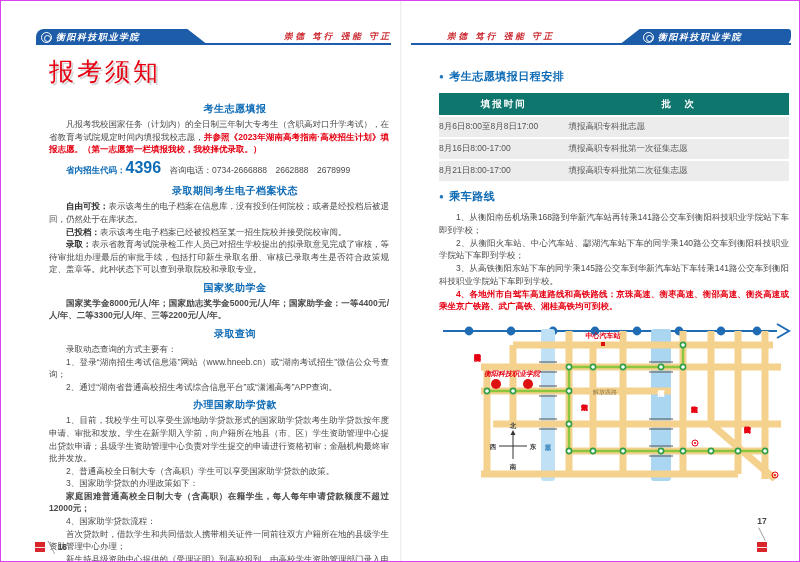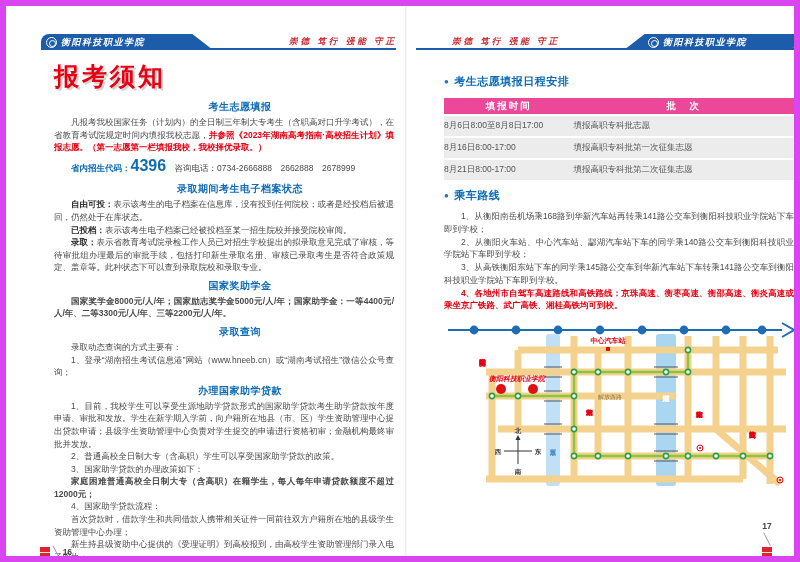--- a/index.html
+++ b/index.html
@@ -1,18 +1,18 @@
 <!DOCTYPE html>
 <html><head>
 <meta charset="utf-8">
 <style>
   * { margin:0; padding:0; box-sizing:border-box; }
   html,body { background:#fff; }
   body { width:800px; height:562px; font-family:"Liberation Sans","DejaVu Sans",sans-serif; }
-  .spread { position:relative; width:800px; height:562px; background:#fff; border:6px solid #d946ef; overflow:hidden; }
+  .spread { position:relative; width:800px; height:562px; background:#fff; border:1px solid #d946ef; overflow:hidden; }
   .spread::after { content:""; position:absolute; left:399px; top:0; width:2px; height:100%;
                    background:linear-gradient(90deg,#ececec,#fafafa); }
   .page { position:absolute; top:0; width:400px; height:562px; overflow:hidden; }
   .page.left { left:0; } .page.right { left:400px; }
 
   
   .hline { position:absolute; top:42px; height:2px; background:#1d5ca8; }
   .hline-l { left:35px; width:355px; }
   .hline-r { left:10px; width:380px; }
   .banner { position:absolute; top:28px; height:16px; background:#1d5ca8; display:flex; align-items:center; }
@@ -33,36 +33,36 @@
   .foot { position:absolute; bottom:11px; display:flex; align-items:center; gap:3px;
           font-size:8.5px; color:#555; }
   .foot-l { left:34px; } .foot-r { right:34px;flex-direction:column; }
   .flogo { width:10px; height:10px; background:#d8262c; display:inline-block;
            background-image:linear-gradient(#d8262c 45%, rgba(255,255,255,.85) 45%, rgba(255,255,255,.85) 55%, #d8262c 55%); }
   .fslash { color:#9a9a9a; font-size:11px; line-height:10px; }
   .fnum { font-weight:bold; color:#444; }
 
   
   .content-l { position:absolute; left:48px; right:12px; top:54px; }
-  .title { font-size:25px; color:#e60012; font-weight:700; letter-spacing:3px;
-           text-shadow:2px 2px 0 #d4d4d4; margin-bottom:7px; }
+  .title { font-size:25px; color:#e60012; font-weight:400; letter-spacing:3px;
+           text-shadow:2px 2px 0 #d4d4d4; margin-bottom:14px; }
   .sec { font-size:10px; color:#0e6bb5; font-weight:bold; margin:5px 0 2px; padding-left:32px; letter-spacing:.5px;text-align:center; }
   .content-l p { font-size:8.5px; line-height:1.48; color:#4a4a4a; text-indent:2em; text-align:justify; }
   .red  { color:#e60012; font-weight:bold; }
   .blue { color:#0e6bb5; font-weight:bold; }
   .code-value { font-size:16px; }
   .term { font-weight:bold; color:#2e2e2e; }
 
   
   .content-r { position:absolute; left:38px; right:12px; top:62px; }
   .rhead { display:flex; align-items:center; gap:5px; color:#0e6bb5; font-size:11px;
            font-weight:bold; margin:6px 0 7px; letter-spacing:.5px; }
   .bullet { color:#1a77bf; font-size:8px; }
   table.sched { width:100%; border-collapse:separate; border-spacing:0 2px; font-size:8.5px; }
-  table.sched th { background:#ec4899; color:#fff; height:16px; font-size:9.5px;
+  table.sched th { background:#0f766e; color:#fff; height:22px; font-size:9.5px;
                    font-weight:bold; letter-spacing:2px; }
   table.sched td { background:#ececec; color:#555; height:20px; }
   table.sched .c-time { width:37%; }
   .routes p { font-size:8.5px; line-height:1.5; color:#4a4a4a; text-indent:2em; text-align:justify; }
   .routes p.red-item { color:#e60012; font-weight:bold; }
   .timeline { display:block; margin:9px 0 0 2px; }
 
   
   .map { position:absolute; left:72px; top:328px; }
   .map text { font-family:"Liberation Sans","DejaVu Sans",sans-serif; }
@@ -97,20 +97,21 @@
       <p><span class="term">自由可投：</span><span>表示该考生的电子档案在信息库，没有投到任何院校；或者是经投档后被退回，仍然处于在库状态。</span></p>
       <p><span class="term">已投档：</span><span>表示该考生电子档案已经被投档至某一招生院校并接受院校审阅。</span></p>
       <p><span class="term">录取：</span><span>表示省教育考试院录检工作人员已对招生学校提出的拟录取意见完成了审核，等待审批组办理最后的审批手续，包括打印新生录取名册、审核已录取考生是否符合政策规定、盖章等。此种状态下可以查到录取院校和录取专业。</span></p>
 
       <div class="sec">国家奖助学金</div>
       <p class="red">国家奖学金8000元/人/年；国家励志奖学金5000元/人/年；国家助学金：一等4400元/人/年、二等3300元/人/年、三等2200元/人/年。</p>
 
       <div class="sec">录取查询</div>
       <p>录取动态查询的方式主要有：</p>
       <p>1、登录“湖南招生考试信息港”网站（www.hneeb.cn）或“湖南考试招生”微信公众号查询；</p>
+      <p>2、通过“湖南省普通高校招生考试综合信息平台”或“潇湘高考”APP查询。</p>
 
       <div class="sec">办理国家助学贷款</div>
       <p>1、目前，我校学生可以享受生源地助学贷款形式的国家助学贷款考生助学贷款按年度申请、审批和发放。学生在新学期入学前，向户籍所在地县（市、区）学生资助管理中心提出贷款申请；县级学生资助管理中心负责对学生提交的申请进行资格初审；金融机构最终审批并发放。</p>
       <p>2、普通高校全日制大专（含高职）学生可以享受国家助学贷款的政策。</p>
       <p>3、国家助学贷款的办理政策如下：</p>
       <p class="red">家庭困难普通高校全日制大专（含高职）在籍学生，每人每年申请贷款额度不超过12000元；</p>
       <p>4、国家助学贷款流程：</p>
       <p>首次贷款时，借款学生和共同借款人携带相关证件一同前往双方户籍所在地的县级学生资助管理中心办理；</p>
       <p>新生持县级资助中心提供的《受理证明》到高校报到，由高校学生资助管理部门录入电子回执；</p>
 

